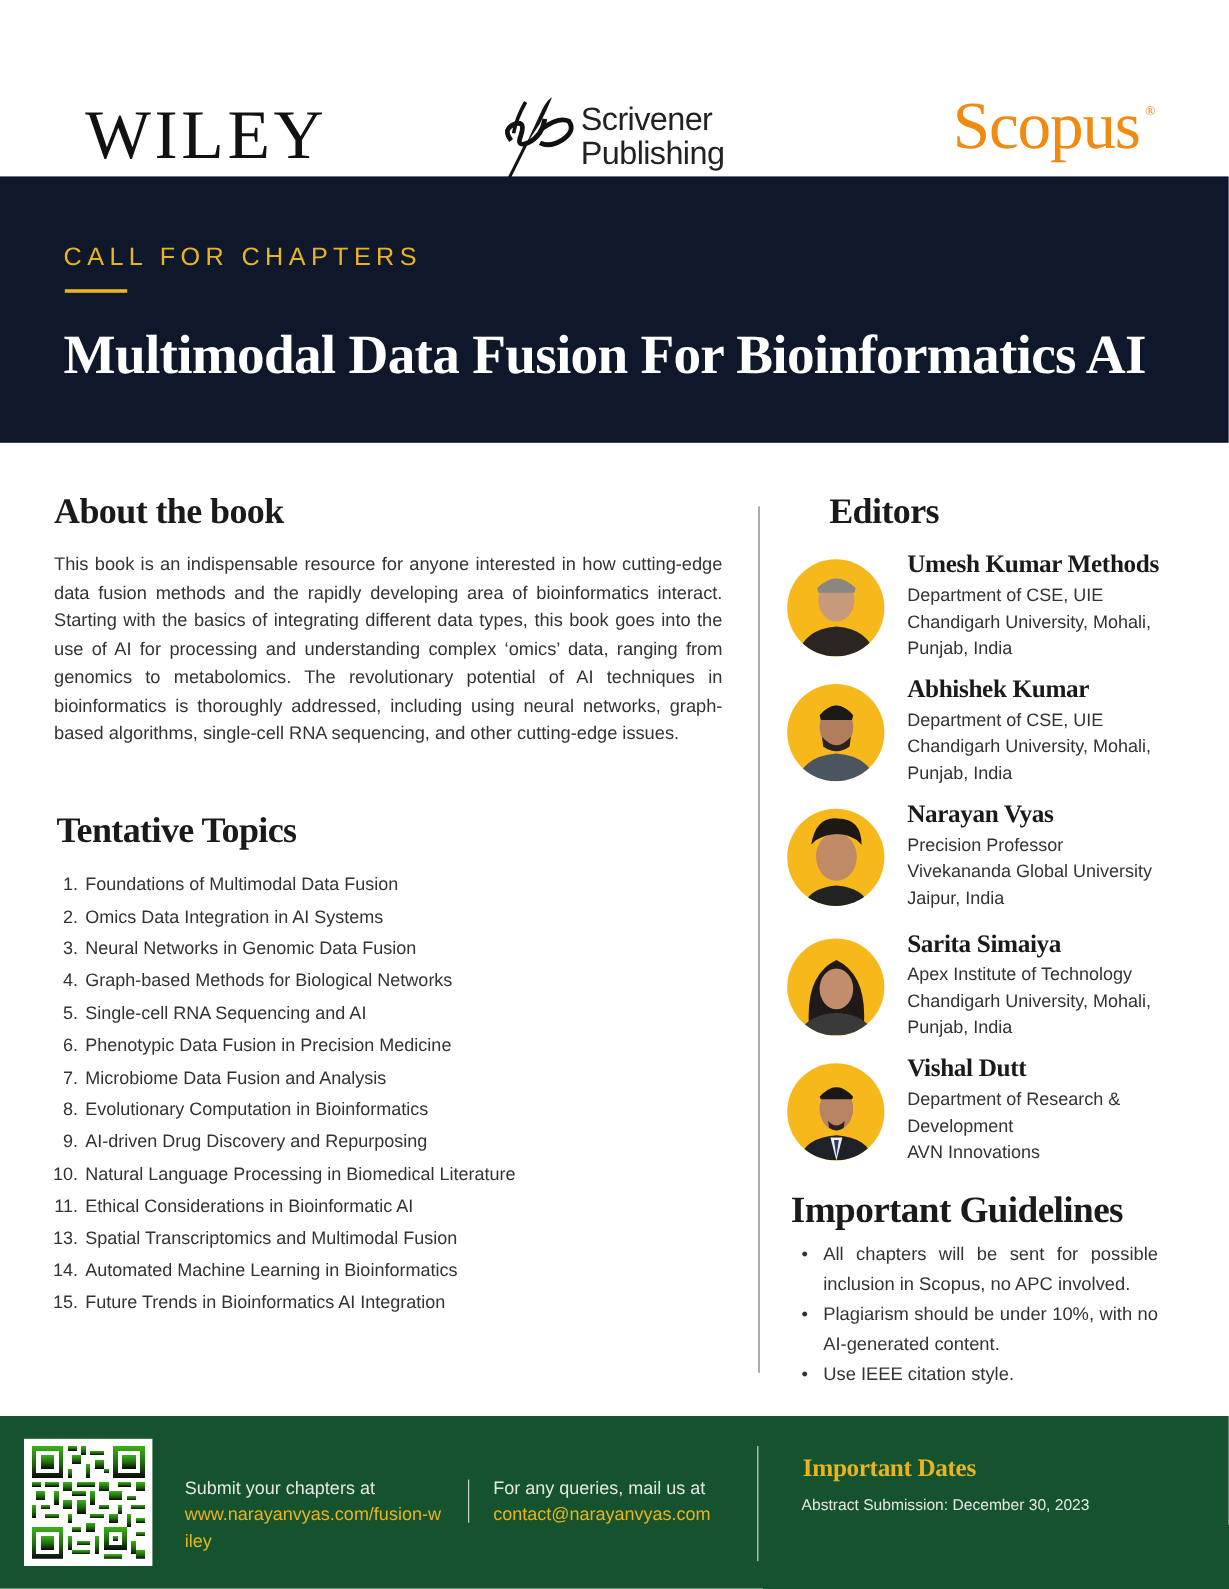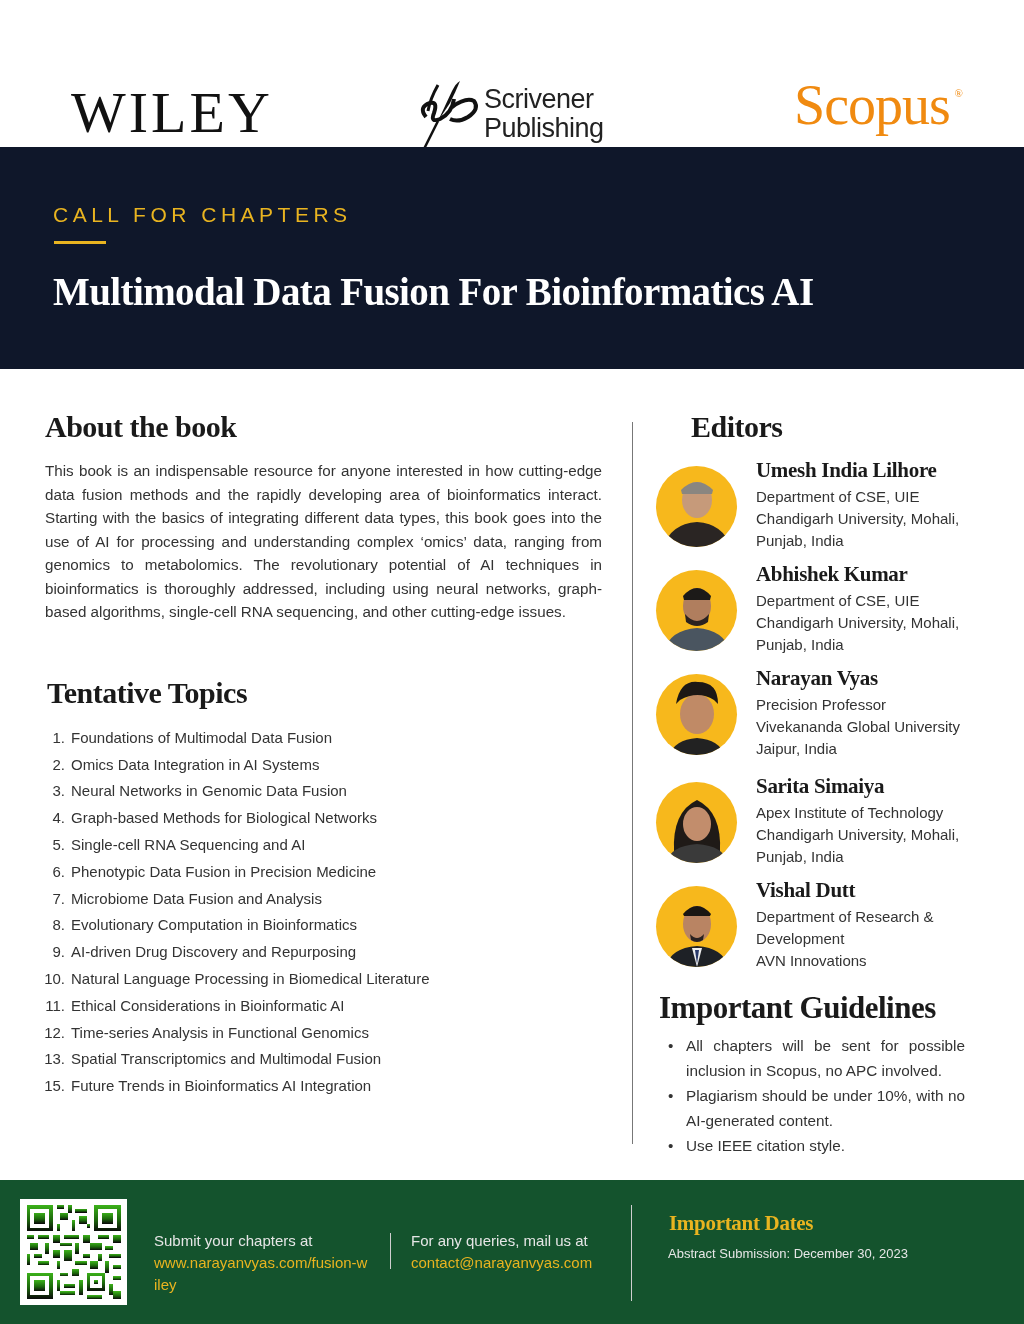--- a/index.html
+++ b/index.html
@@ -12,21 +12,21 @@
     .scrivener { position: absolute; left: 400px; top: 40px; width: 200px; height: 80px; }
     .scrivener svg { position: absolute; left: 0; top: 0; }
     .scrivener .txt { position: absolute; left: 68px; top: 8px; font-family: "Liberation Sans", sans-serif; font-size: 27px; line-height: 29px; color: #222; letter-spacing: -0.5px; }
     .scopus { position: absolute; left: 778px; top: 38px; font-family: Liberation Serif, serif; font-size: 56px; color: #f08a10; letter-spacing: -1px; line-height: 1.1; }
     .scopus .reg { font-size: 11px; position: absolute; right: -12px; top: 12px; color: #f08a10; }
 
     
     .hero { position: absolute; left: 0; top: 147px; width: 1024px; height: 222px; background: #0f172a; }
     .hero .kicker { position: absolute; left: 53px; top: 56px; font-family: "Liberation Sans", sans-serif; font-size: 21px; letter-spacing: 4.5px; color: #e9b420; }
     .hero .rule { position: absolute; left: 54px; top: 94px; width: 52px; height: 3px; background: #e9b420; }
-    .hero .title { position: absolute; left: 53px; top: 122px; font-family: "Liberation Serif", serif; font-weight: bold; font-size: 39px; color: #ffffff; letter-spacing: -0.6px; }
+    .hero .title { position: absolute; left: 53px; top: 122px; font-family: "Liberation Serif", serif; font-weight: bold; font-size: 46px; color: #ffffff; letter-spacing: -0.6px; }
 
     
     .h2 { font-family: "Liberation Serif", serif; font-weight: bold; color: #1a1a1a; letter-spacing: -0.5px; }
     .about-title { position: absolute; left: 45px; top: 410px; font-size: 30px; }
     .about-body { position: absolute; left: 45px; top: 459px; width: 557px; font-size: 15.2px; line-height: 23.5px; color: #333; text-align: justify; }
     .topics-title { position: absolute; left: 47px; top: 676px; font-size: 30px; }
     .topics-list { position: absolute; left: 40px; top: 724px; list-style: none; }
     .topics-list li { display: flex; height: 26.8px; align-items: center; font-size: 15px; color: #333; }
     .topics-list .num { width: 31px; text-align: right; padding-right: 6px; }
 
@@ -132,46 +132,46 @@
     </li>
   <li>
       <span class="num">10.</span>
       <span>Natural Language Processing in Biomedical Literature</span>
     </li>
   <li>
       <span class="num">11.</span>
       <span>Ethical Considerations in Bioinformatic AI</span>
     </li>
   <li>
-      <span class="num">12.</span>
-      <span>Time-series Analysis in Functional Genomics</span>
-    </li>
-  <li>
       <span class="num">13.</span>
       <span>Spatial Transcriptomics and Multimodal Fusion</span>
+    </li>
+  <li>
+      <span class="num">14.</span>
+      <span>Automated Machine Learning in Bioinformatics</span>
     </li>
   <li>
       <span class="num">15.</span>
       <span>Future Trends in Bioinformatics AI Integration</span>
     </li>
 </ol>
 
 <div class="col-divider"></div>
 
 <h2 class="h2 editors-title">Editors</h2>
 
 <div class="editor" style="top:462px;">
   <div class="avatar">
     <svg width="81" height="81" viewBox="0 0 81 81">
         <ellipse cx="41" cy="34" rx="15" ry="18" fill="#c69a7a"></ellipse>
         <path d="M25 24 Q41 8 57 24 L56 28 L26 28 Z" fill="#8a8680"></path>
         <path d="M8 81 Q14 58 41 56 Q68 58 74 81 Z" fill="#2a2523"></path>
       </svg>
   </div>
-  <div class="name">Umesh India Lilhore</div>
+  <div class="name">Umesh Kumar Methods</div>
   <div class="aff">
     <div>Department of CSE, UIE</div>
     <div>Chandigarh University, Mohali,</div>
     <div>Punjab, India</div>
   </div>
 </div>
 
 <div class="editor" style="top:566px;">
   <div class="avatar">
     <svg width="81" height="81" viewBox="0 0 81 81">

